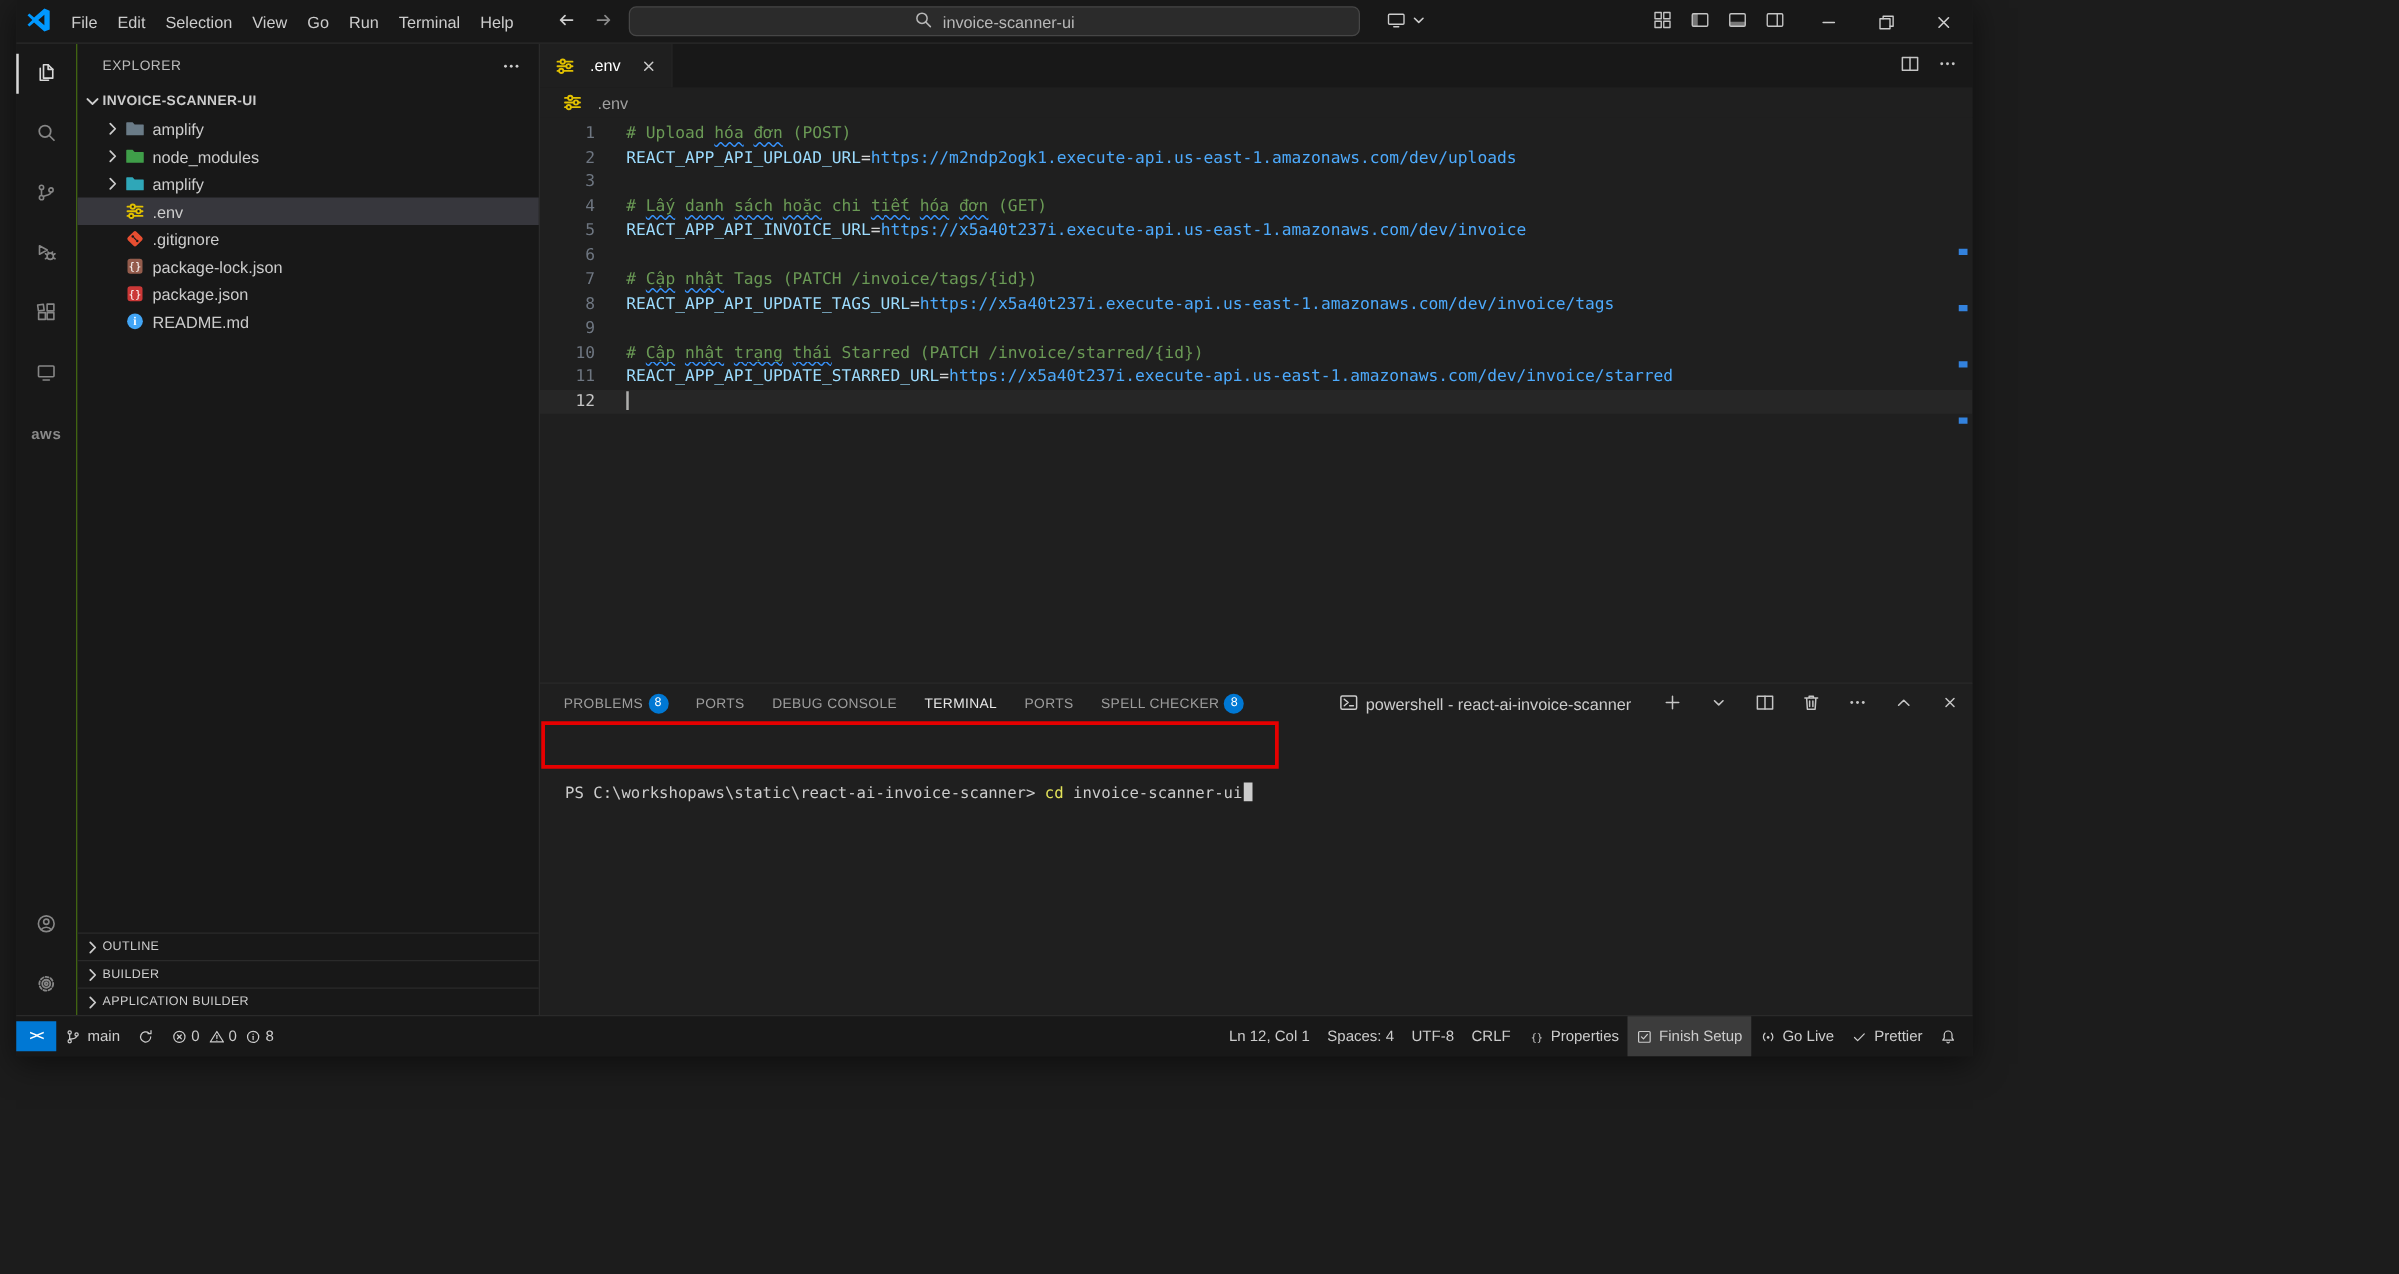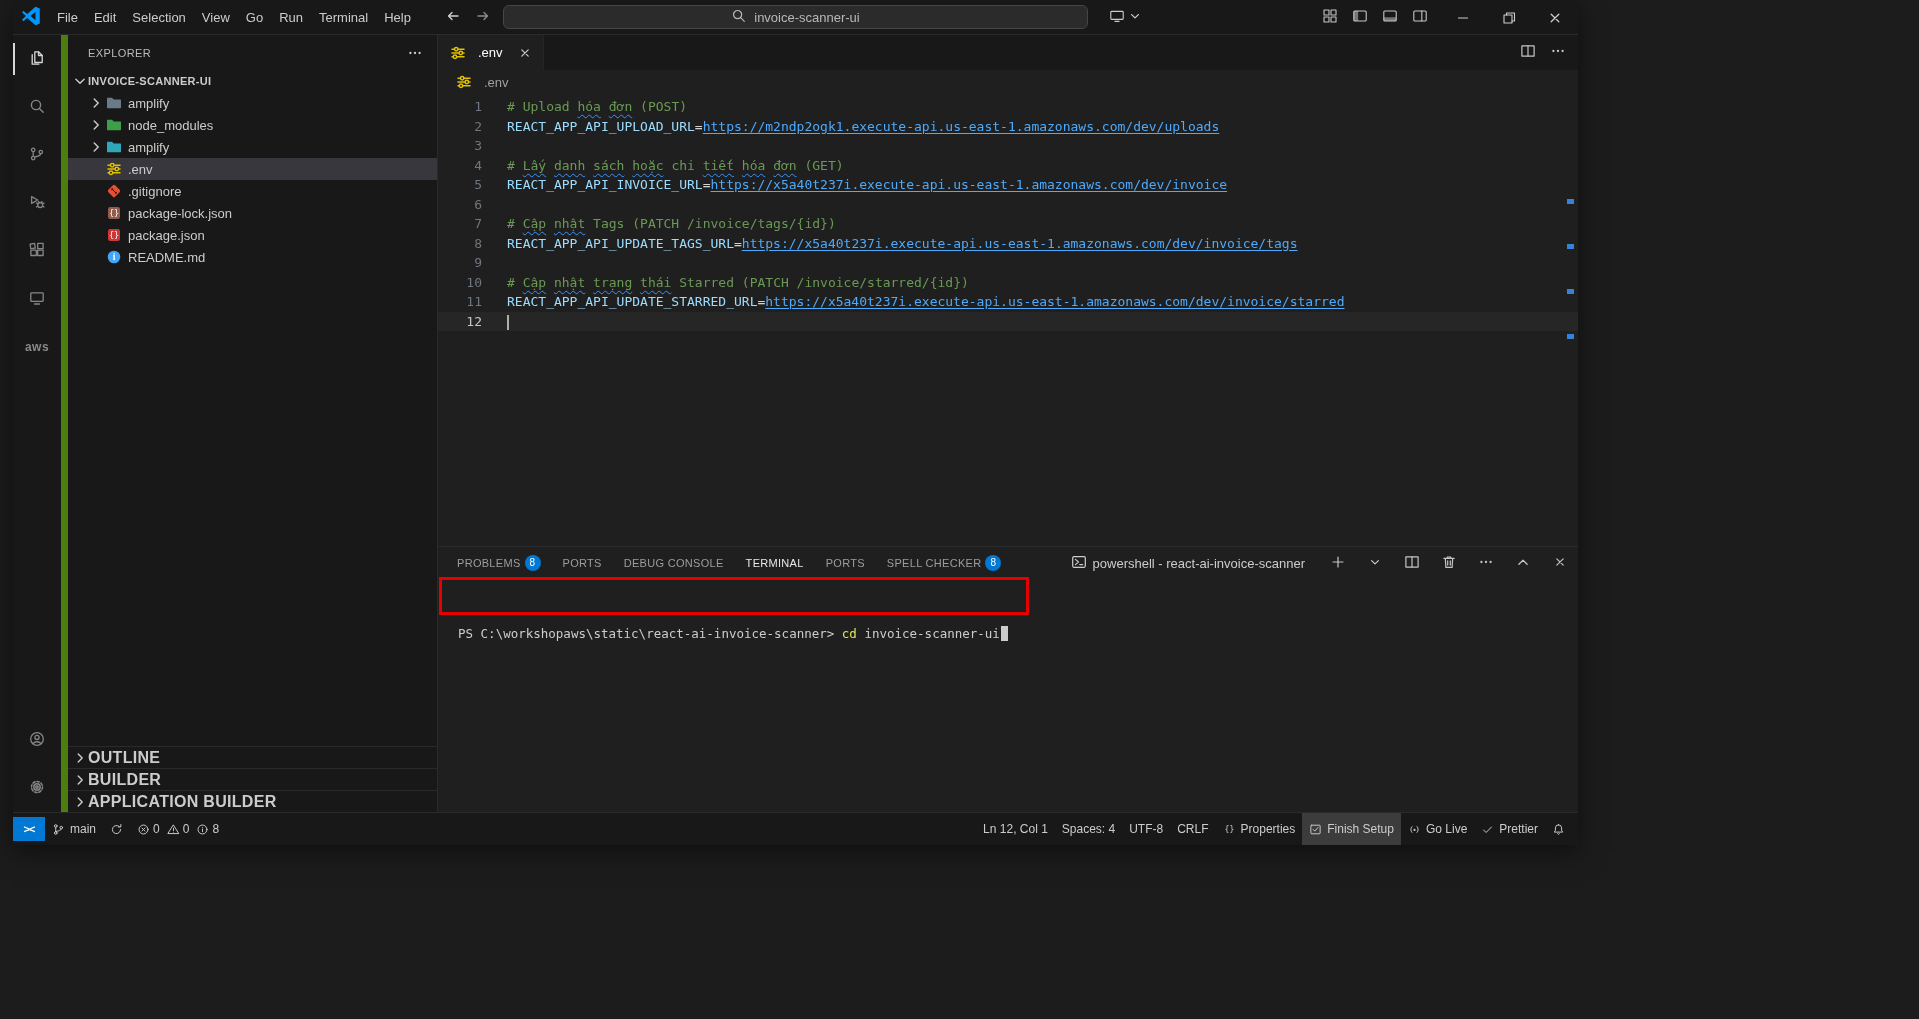--- a/index.html
+++ b/index.html
@@ -19,21 +19,21 @@
   .cmdcenter{position:absolute;left:490px;top:5px;width:585px;height:24px;background:#2b2b2b;
     border:1px solid #464646;border-radius:6px;display:flex;align-items:center;justify-content:center;
     gap:7px;color:#b8b8b8;font-size:13px}
   .profile-ind{position:absolute;left:1096px;top:0;height:35px;display:flex;align-items:center;gap:2px;color:#cccccc}
   .layout-icons{position:absolute;right:150px;top:0;height:35px;display:flex;align-items:center;gap:14px;color:#c5c5c5}
   .wincontrols{position:absolute;right:0;top:0;height:35px;display:flex}
   .winbtn{width:46px;height:35px;display:flex;align-items:center;justify-content:center;color:#cccccc}
 
   
   .workbench{flex:1;display:flex;min-height:0}
-  .activitybar{flex:0 0 48px;background:#181818;border-right:7px solid #4d7c0f;
+  .activitybar{flex:0 0 48px;background:#181818;border-right:1px solid #4d7c0f;
     display:flex;flex-direction:column;align-items:center}
   .ab-item{width:48px;height:48px;display:flex;align-items:center;justify-content:center;color:#868686;position:relative}
   .ab-item.active{color:#d7d7d7}
   .ab-item.active::before{content:"";position:absolute;left:0;top:8px;bottom:8px;width:2px;background:#d7d7d7}
   .ab-spacer{flex:1}
   .aws-label{font-size:12px;font-weight:bold;color:#8a8a8a;letter-spacing:.5px}
 
   
   .sidebar{flex:0 0 370px;background:#181818;border-right:1px solid #2a2a2a;
     display:flex;flex-direction:column;min-height:0}
@@ -42,42 +42,42 @@
   .side-header-more{margin-left:auto;color:#cccccc;display:flex}
   .project-row{flex:0 0 22px;display:flex;align-items:center;padding-left:4px;
     font-size:11px;font-weight:700;color:#cccccc;letter-spacing:.3px}
   .tree{flex:0 0 auto}
   .tree-row{height:22px;display:flex;align-items:center;padding-left:20px;color:#cccccc;white-space:nowrap}
   .tree-row.selected{background:#37373d}
   .chev{width:16px;height:16px;display:flex;align-items:center;justify-content:center;color:#cccccc;flex:0 0 16px}
   .ficon{width:16px;height:16px;margin:0 6px 0 2px;display:flex;align-items:center;justify-content:center;flex:0 0 16px}
   .side-sections{margin-top:auto}
   .section-row{height:22px;display:flex;align-items:center;padding-left:4px;border-top:1px solid #2a2a2a;
-    font-size:16px;font-weight:700;color:#cccccc;letter-spacing:.3px}
+    font-size:10px;font-weight:400;color:#cccccc;letter-spacing:.3px}
 
   
   .main{flex:1;display:flex;flex-direction:column;min-width:0}
   .tabsbar{flex:0 0 35px;background:#181818;display:flex;align-items:stretch}
   .tab{display:flex;align-items:center;padding:0 10px;background:#1f1f1f;border-right:1px solid #252525;
     color:#ffffff;font-size:13px;gap:6px}
   .tab-close{margin-left:8px;color:#cccccc;display:flex}
   .tab-actions{margin-left:auto;display:flex;align-items:center;gap:14px;padding-right:12px;color:#c5c5c5}
   .breadcrumbs{flex:0 0 24px;display:flex;align-items:center;gap:6px;padding-left:16px;
     color:#a0a0a0;background:#1f1f1f;font-size:13px}
   .code{flex:1;position:relative;background:#1f1f1f;padding-top:3px;
     font-family:"DejaVu Sans Mono",monospace;font-size:13px;line-height:19.5px;overflow:hidden}
   .cl{display:flex;height:19.5px}
   .cl.active{background:rgba(255,255,255,.03)}
   .ln{flex:0 0 44px;width:44px;text-align:right;color:#6e7681}
   .cl.active .ln{color:#c6c6c6}
   .lc{padding-left:25px;white-space:pre}
   .tok.cm{color:#6a9955}
   .tok.key{color:#9cdcfe}
   .tok.op{color:#d4d4d4}
-  .tok.lnk{color:#4daafc;text-decoration:underline;text-underline-offset:2px}
+  .tok.lnk{color:#4daafc;text-underline-offset:2px}
   .tok.sq{text-decoration-line:underline;text-decoration-style:wavy;text-decoration-color:#3794ff;
     text-decoration-thickness:1px;text-underline-offset:3px}
   .cursor-bar{display:inline-block;width:2px;height:15px;background:#aeafad;vertical-align:middle}
   .ruler{position:absolute;right:0;top:0;width:14px;height:100%}
   .ruler .mark{position:absolute;right:4px;width:7px;height:5px;background:#3794ff;opacity:.85}
 
   
   .panel{flex:0 0 266px;border-top:1px solid #2a2a2a;background:#1f1f1f;position:relative;
     display:flex;flex-direction:column}
   .panel-header{flex:0 0 32px;display:flex;align-items:center;padding:0 10px 0 19px}

